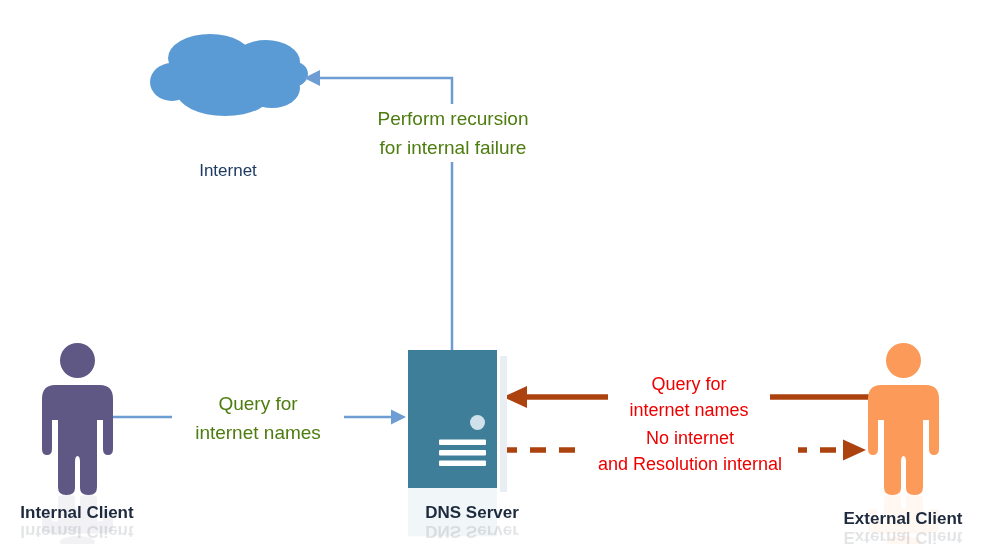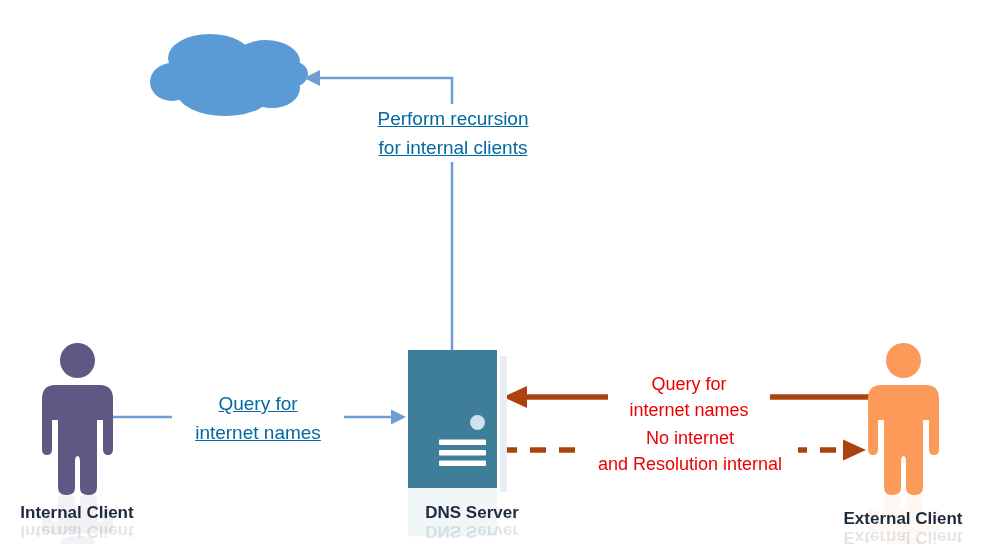--- a/index.html
+++ b/index.html
@@ -5,21 +5,21 @@
   html,body{margin:0;padding:0;background:#fff;}
   .canvas{
     position:relative;width:983px;height:544px;background:#fff;
     font-family:"Liberation Sans",sans-serif;overflow:hidden;
   }
   .canvas svg{position:absolute;left:0;top:0;}
   .edge-label{
     position:absolute;background:#ffffff;text-align:center;
     font-size:19px;line-height:29px;font-weight:400;white-space:nowrap;
   }
-  .edge-label.blue{color:#0369a1;text-decoration:underline;}
+  .edge-label.blue{color:#4d7c0f;}
   .edge-label.red{color:#EE0000;font-size:18px;line-height:26px;}
   .node-label{
     position:absolute;text-align:center;font-size:17px;font-weight:bold;
     color:#1E2A3E;line-height:20px;white-space:nowrap;
   }
   .node-label .main{display:block;}
   .node-label .reflect{display:block;transform:scaleY(-1);opacity:.12;margin-top:-2px;}
   .internet-label{
     position:absolute;font-size:17px;font-weight:400;color:#1F3B63;
     text-align:center;white-space:nowrap;
@@ -84,24 +84,25 @@
       <use href="#person-shape" transform="translate(42,343)" fill="#5F5884"></use>
       <use href="#person-shape" transform="translate(42,548.2) scale(1,-0.35)" opacity="0.08" fill="#5F5884"></use>
     </g>
 
     <g>
       <use href="#person-shape" transform="translate(868,343)" fill="#FB9A59"></use>
       <use href="#person-shape" transform="translate(868,548.2) scale(1,-0.35)" opacity="0.08" fill="#FB9A59"></use>
     </g>
   </svg>
 
+  <div class="internet-label" style="left:158px;top:161px;width:140px;">Internet</div>
 
   <div class="edge-label blue" style="left:345px;top:104px;width:216px;">
     <span>Perform recursion</span><br>
-    <span>for internal clients</span>
+    <span>for internal failure</span>
   </div>
 
   <div class="edge-label blue" style="left:172px;top:389px;width:172px;">
     <span>Query for</span><br>
     <span>internet names</span>
   </div>
 
   <div class="edge-label red" style="left:608px;top:371px;width:162px;">
     <span>Query for</span><br>
     <span>internet names</span>

